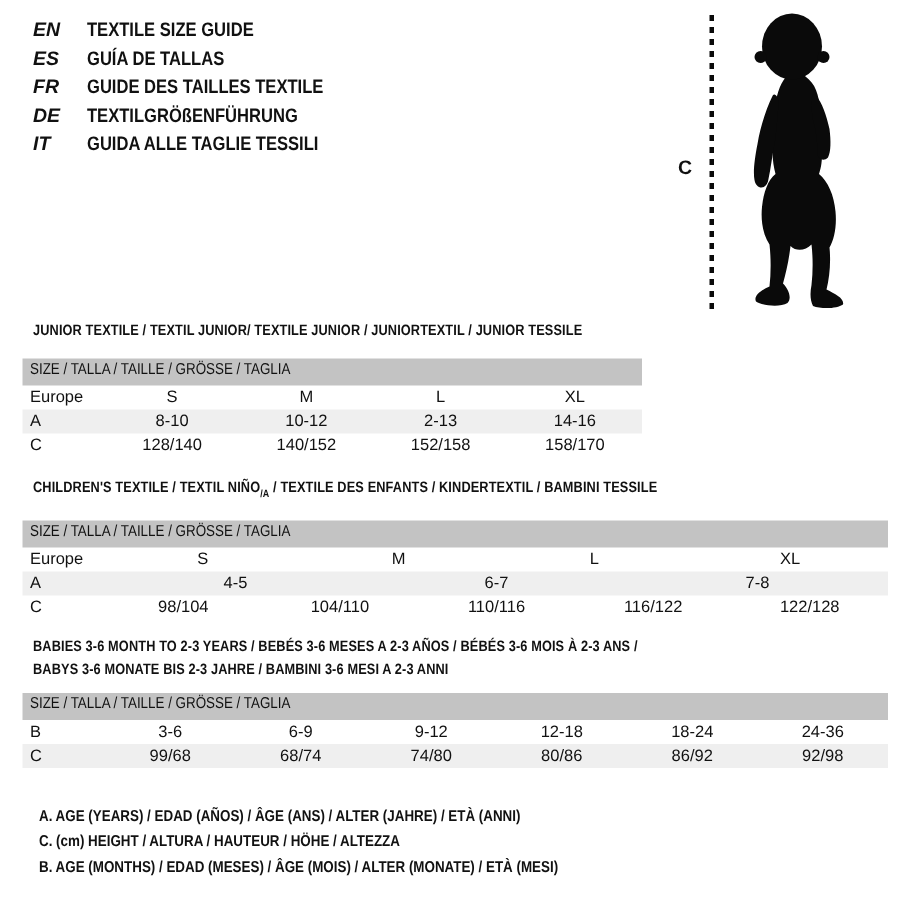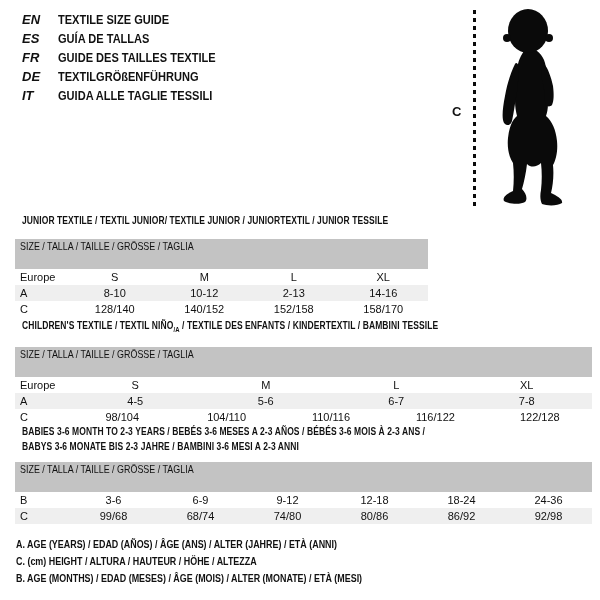--- a/index.html
+++ b/index.html
@@ -17,37 +17,37 @@
   
   .measure-line { left:473px; top:10px; width:3px; height:200px;
     background:repeating-linear-gradient(to bottom, #0a0a0a 0 4px, transparent 4px 8px); }
   .fig-label { left:452px; top:104px; font-size:13px; font-weight:bold; }
   .baby-svg { left:487px; top:7px; }
 
   
   .tbl-title { font-size:10px; font-weight:bold; letter-spacing:0.1px; }
   .tbl-title sub { font-size:7px; }
   .tbl { background:#fff; }
-  .thead { height:30px; line-height:15px; background:var(--header-band,#c3c3c3);
+  .thead { height:18px; line-height:15px; background:var(--header-band,#c3c3c3);
            font-size:10.5px; padding-left:5px; box-sizing:border-box; }
   .trow { display:flex; height:16px; line-height:16px; font-size:11px; }
   .trow .lab { width:55px; padding-left:5px; box-sizing:border-box; }
   .trow .val { flex:1; text-align:center; }
   .shade { background:var(--row-shade,#efefef); }
 
   .title1 { left:22px; top:215px; }
   .table1 { left:15px; top:239px; width:413px; }
   .title2 { left:22px; top:320px; }
   .table2 { left:15px; top:347px; width:577px; }
   .title3 { left:22px; top:424px; line-height:15px; }
   .title3 .cond { display:block; transform:scaleX(0.85); }
   .table3 { left:15px; top:462px; width:577px; }
 
   
-  .footnotes { left:16px; top:536px; }
+  .footnotes { left:26px; top:536px; }
   .foot-line { height:17px; line-height:17px; font-size:10.5px; font-weight:bold; }
 </style>
 </head>
 <body>
 
 <div class="abs languages">
   <div class="lang-row">
     <span class="lang-code">EN</span>
     <span class="lang-title cond">TEXTILE SIZE GUIDE</span>
   </div>
@@ -159,21 +159,20 @@
   <div class="trow">
     <span class="lab">Europe</span>
     <span class="val">S</span>
     <span class="val">M</span>
     <span class="val">L</span>
     <span class="val">XL</span>
   </div>
   <div class="trow shade">
     <span class="lab">A</span>
     <span class="val">4-5</span>
-    <span class="val">5-6</span>
     <span class="val">6-7</span>
     <span class="val">7-8</span>
   </div>
   <div class="trow">
     <span class="lab">C</span>
     <span class="val">98/104</span>
     <span class="val">104/110</span>
     <span class="val">110/116</span>
     <span class="val">116/122</span>
     <span class="val">122/128</span>

